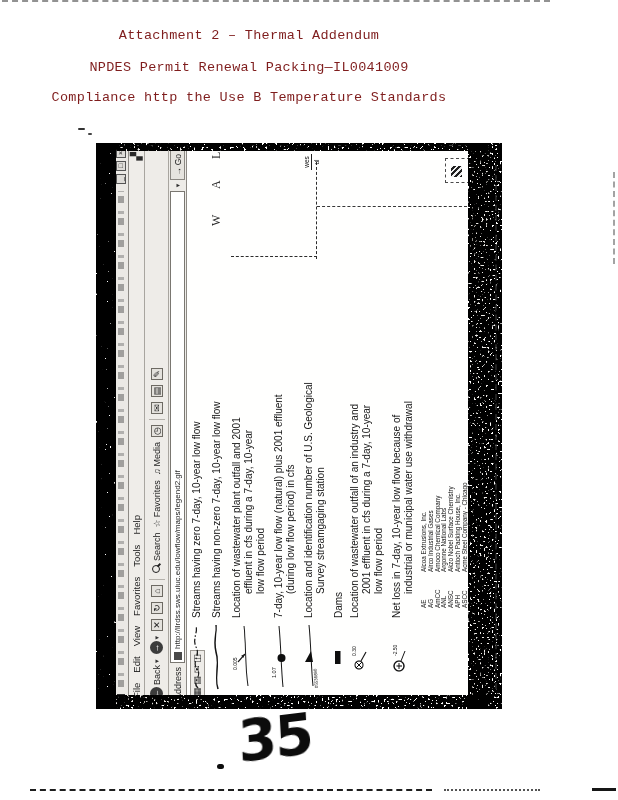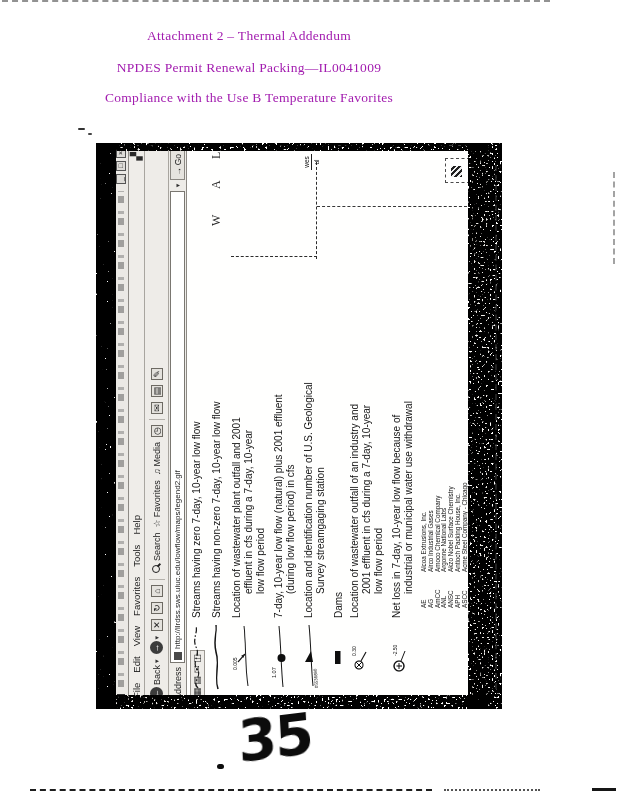--- a/index.html
+++ b/index.html
@@ -1,21 +1,21 @@
 <!DOCTYPE html>
 <html><head>
 <meta charset="utf-8">
 <style>
   html,body{margin:0;padding:0;background:#888;}
   .sheet{position:relative;width:618px;height:800px;background:#fff;overflow:hidden;
          font-family:"Liberation Serif",serif;color:#1b1b1b;}
   .abs{position:absolute;}
   
   .hdr{position:absolute;left:0;width:498px;text-align:center;font-size:13.5px;
-       letter-spacing:.3px;color:#a21caf;filter:blur(.2px);}
+       letter-spacing:.3px;color:#7f1d1d;filter:blur(.2px);font-family:Liberation Mono, monospace;}
   .hdr1{top:28px}.hdr2{top:60px}.hdr3{top:90px}
   
   .topdash{left:2px;top:0;width:548px;border-top:2px dashed #3a3a3a;opacity:.55;}
   .botdash1{left:30px;top:789px;width:402px;border-top:2px dashed #1e1e1e;}
   .botdash2{left:444px;top:789px;width:96px;border-top:2px dotted #2a2a2a;opacity:.8;}
   .botdash3{left:592px;top:788px;width:24px;border-top:3px solid #161616;}
   .rgtdash{left:613px;top:172px;height:92px;border-left:2px dashed #4a4a4a;opacity:.5;}
   .speckA{left:78px;top:128px;width:7px;height:2px;background:#333;border-radius:2px;}
   .speckB{left:88px;top:133px;width:4px;height:2px;background:#444;border-radius:2px;}
   .strayDot{left:217px;top:764px;width:7px;height:5px;background:#0d0d0d;border-radius:3px;}
@@ -127,21 +127,21 @@
   <div class="abs botdash1"></div>
   <div class="abs botdash2"></div>
   <div class="abs botdash3"></div>
   <div class="abs rgtdash"></div>
   <div class="abs speckA"></div>
   <div class="abs speckB"></div>
   <div class="abs strayDot"></div>
 
   <div class="hdr hdr1">Attachment 2 – Thermal Addendum</div>
   <div class="hdr hdr2">NPDES Permit Renewal Packing—IL0041009</div>
-  <div class="hdr hdr3">Compliance with the Use B Temperature Favorites</div>
+  <div class="hdr hdr3">Compliance http the Use B Temperature Standards</div>
 
   <div class="abs shot">
 
     <div class="rot">
       <div class="browser">
 
         <div class="titlebar">
           <span class="titleicon"></span>
           <span class="titlesmear"></span>
           <span class="winbtn">_</span>

